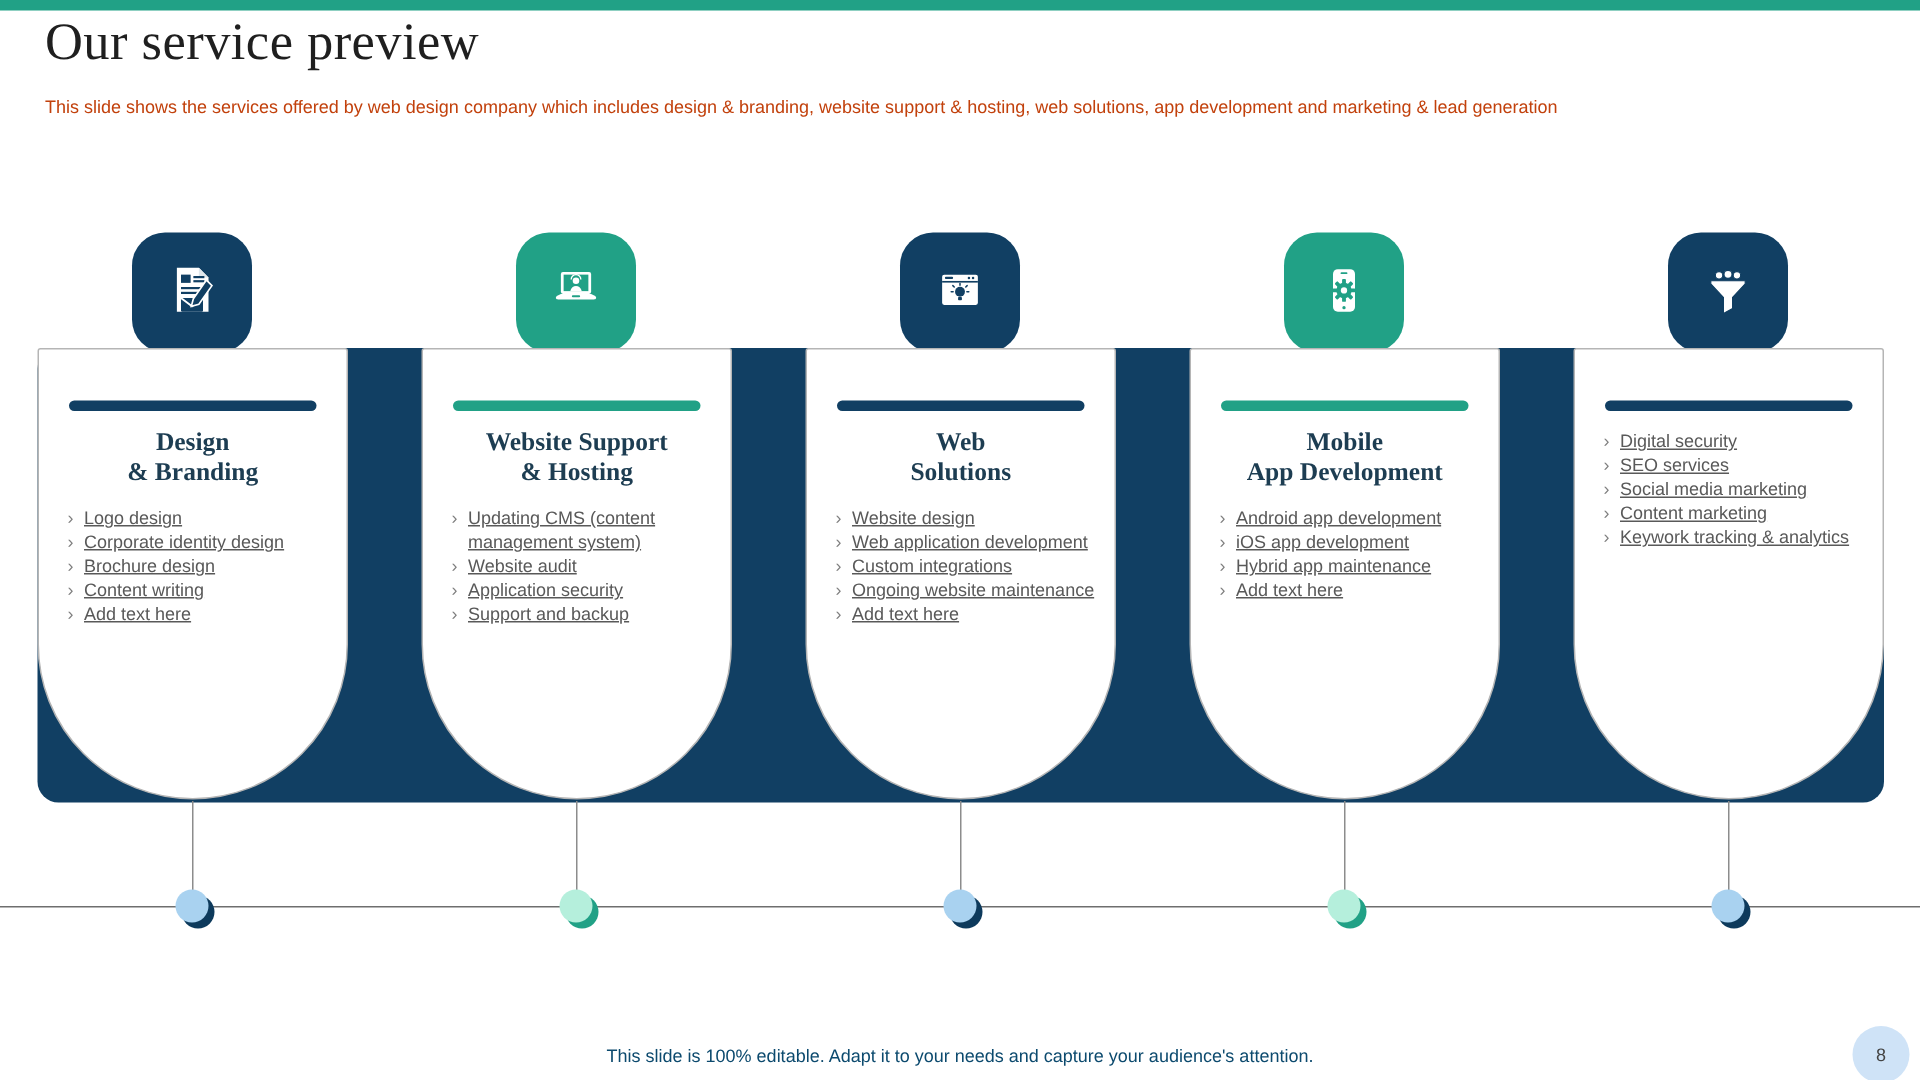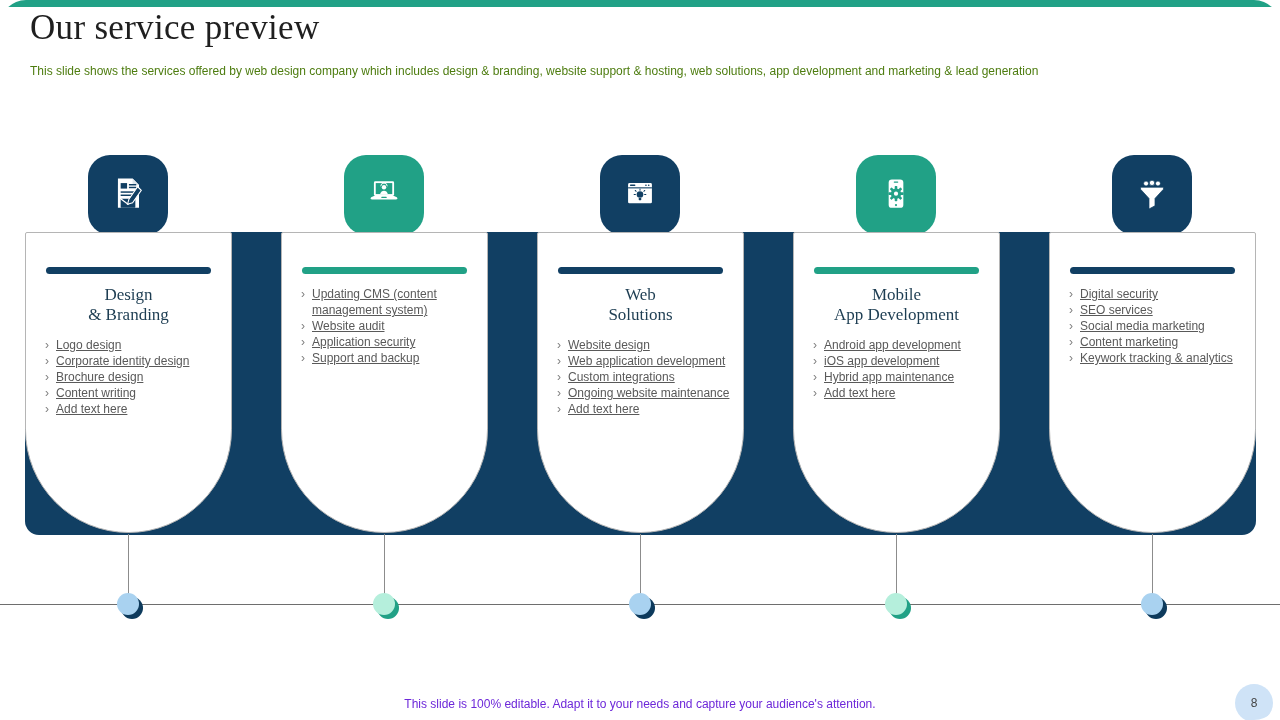--- a/index.html
+++ b/index.html
@@ -1,33 +1,33 @@
 <!DOCTYPE html>
 <html style="--navy: #113f63; --green: #21a186; --dot_blue: #a9d2f0; --dot_blue_shadow: #0d3a5c; --dot_mint: #b5efdc; --dot_mint_shadow: #21a186; --page_badge: #cfe3f7;"><head>
 <meta charset="utf-8">
 <style>
   * { margin:0; padding:0; box-sizing:border-box; }
   html,body { background:#fff; }
   body { font-family:"Liberation Sans", sans-serif; }
   .slide {
     position:relative; width:1280px; height:720px;
-    background:#fff; overflow:hidden;border-radius:26px;
+    background:#fff; overflow:hidden;
   }
   .topbar {
     position:absolute; top:0; left:0; width:1280px; height:7px;
     background:var(--green);
   }
   .page-title {
     position:absolute; top:8px; left:30px;
     font-family:"Liberation Serif", serif; font-weight:400;
     font-size:35px; color:#1f1f1f; letter-spacing:0.3px;
   }
   .subtitle {
     position:absolute; top:64px; left:30px; width:1100px;
-    font-size:12px; color:#4d7c0f;
+    font-size:12px; color:#c2410c;
   }
   .band {
     position:absolute; left:25px; top:232px; width:1231px; height:303px;
     background:var(--navy); border-radius:14px;
   }
   .badge {
     position:absolute; top:155px; width:80px; height:80px;
     border-radius:22px; display:flex; align-items:center; justify-content:center;
     z-index:1;
   }
@@ -39,21 +39,21 @@
     border-radius:2px 2px 104px 104px;
     z-index:2; display:flex; flex-direction:column; align-items:center;
   }
   .accent-bar {
     margin-top:34px; width:165px; height:7px; border-radius:4px;
   }
   .accent-bar.navy { background:var(--navy); }
   .accent-bar.green { background:var(--green); }
   .card-title {
     margin-top:11px; text-align:center;
-    font-family:"Liberation Serif", serif; font-weight:400;
+    font-family:"Liberation Serif", serif; font-weight:700;
     font-size:17px; line-height:20px; color:#1d3d52;
   }
   .card-title span { display:block; }
   ul.items {
     list-style:none; margin-top:12px; width:100%;
     padding:0 8px 0 12px;
   }
   ul.items li {
     display:flex; align-items:flex-start;
     font-size:12px; line-height:16px; color:#595959;
@@ -71,21 +71,21 @@
   .dot { position:absolute; top:593px; width:26px; height:26px; }
   .dot i { position:absolute; width:22px; height:22px; border-radius:50%; display:block; }
   .dot .back { left:4px; top:4px; }
   .dot .front { left:0; top:0; }
   .dot.b .front { background:var(--dot_blue); }
   .dot.b .back { background:var(--dot_blue_shadow); }
   .dot.g .front { background:var(--dot_mint); }
   .dot.g .back { background:var(--dot_mint_shadow); }
   .footer {
     position:absolute; top:697px; left:0; width:1280px;
-    text-align:center; font-size:12px; color:#6d28d9;
+    text-align:center; font-size:12px; color:#0c4a6e;
   }
   .page-badge {
     position:absolute; left:1235px; top:684px; width:38px; height:38px;
     border-radius:50%; background:var(--page_badge);
     display:flex; align-items:center; justify-content:center;
     font-size:12px; color:#444;
   }
   .badge svg { display:block; }
 </style>
 </head>
@@ -188,20 +188,24 @@
         </li>
       <li>
           <span class="chev">›</span>
           <span class="itxt">Add text here</span>
         </li>
     </ul>
   </div>
 
   <div class="card" style="left:281px">
     <div class="accent-bar green"></div>
+    <h3 class="card-title">
+      <span>Website Support</span>
+      <span>&amp; Hosting</span>
+    </h3>
     <ul class="items">
       <li>
           <span class="chev">›</span>
           <span class="itxt">Updating CMS (content management system)</span>
         </li>
       <li>
           <span class="chev">›</span>
           <span class="itxt">Website audit</span>
         </li>
       <li>

